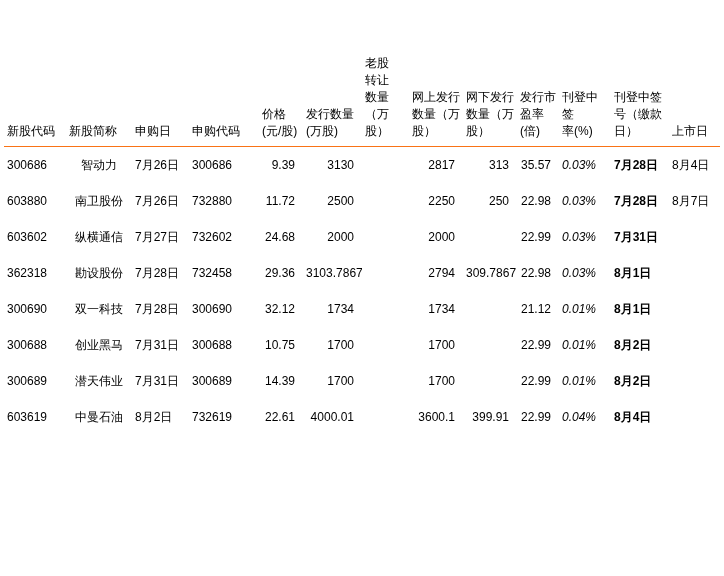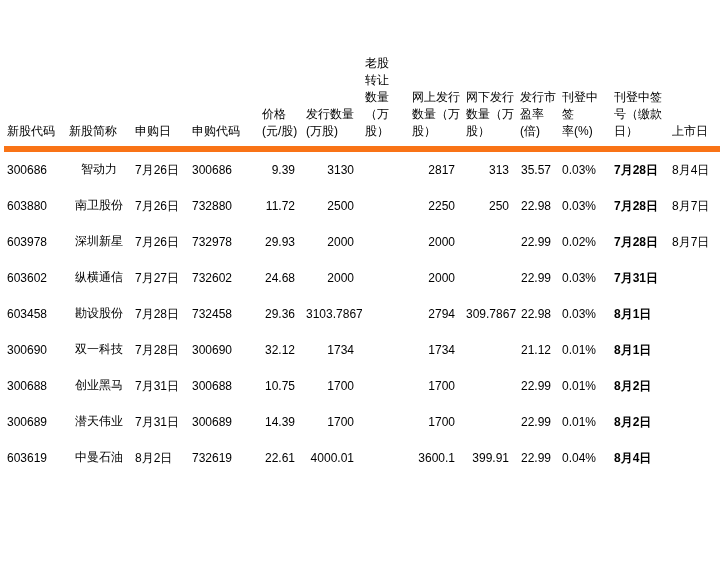--- a/index.html
+++ b/index.html
@@ -28,21 +28,21 @@
     table-layout: fixed;
   }
   table.ipo thead th {
     vertical-align: bottom;
     text-align: left;
     font-weight: normal;
     font-size: 12px;
     padding: 0 3px 6px 3px;
     line-height: 17px;
     height: 140px;
-    border-bottom: 6px solid #f97316;
+    border-bottom: 1px solid #f97316;
   }
   table.ipo tbody td {
     font-size: 12px;
     padding: 11px 3px 11px 3px;
     line-height: 14px;
     text-align: left;
     white-space: nowrap;
     overflow: hidden;
   }
   
@@ -54,28 +54,28 @@
   col.c5 { width: 59px; }
   col.c6 { width: 47px; }
   col.c7 { width: 54px; }
   col.c8 { width: 54px; }
   col.c9 { width: 42px; }
   col.c10 { width: 52px; }
   col.c11 { width: 58px; }
   col.c12 { width: 51px; }
 
   
-  .ipo td.name { text-align: center; font-family: Liberation Mono, monospace; }
+  .ipo td.name { text-align: center; }
   .ipo td.price,
   .ipo td.issueqty,
   .ipo td.oldshare,
   .ipo td.online,
   .ipo td.offline,
   .ipo td.pe { text-align: right; padding-right: 8px; }
-  .ipo td.rate { text-align: left; }
+  .ipo td.rate { text-align: left; font-style: italic; }
   .ipo td.pubdate { font-weight: bold; }
   .ipo th.wrap { white-space: normal; }
 </style>
 </head>
 <body>
 
 <div class="sheet">
   <table class="ipo">
     <colgroup>
       <col class="c0">
@@ -175,51 +175,36 @@
           <td class="issueqty">2500</td>
           <td class="oldshare"></td>
           <td class="online">2250</td>
           <td class="offline">250</td>
           <td class="pe">22.98</td>
           <td class="rate">0.03%</td>
           <td class="pubdate">7月28日</td>
           <td>8月7日</td>
         </tr>
         <tr>
-          <td>603978</td>
-          <td class="name">深圳新星</td>
-          <td>7月26日</td>
-          <td>732978</td>
-          <td class="price">29.93</td>
-          <td class="issueqty">2000</td>
-          <td class="oldshare"></td>
-          <td class="online">2000</td>
-          <td class="offline"></td>
-          <td class="pe">22.99</td>
-          <td class="rate">0.02%</td>
-          <td class="pubdate">7月28日</td>
-          <td>8月7日</td>
-        </tr>
-        <tr>
           <td>603602</td>
           <td class="name">纵横通信</td>
           <td>7月27日</td>
           <td>732602</td>
           <td class="price">24.68</td>
           <td class="issueqty">2000</td>
           <td class="oldshare"></td>
           <td class="online">2000</td>
           <td class="offline"></td>
           <td class="pe">22.99</td>
           <td class="rate">0.03%</td>
           <td class="pubdate">7月31日</td>
           <td></td>
         </tr>
         <tr>
-          <td>603458</td>
+          <td>362318</td>
           <td class="name">勘设股份</td>
           <td>7月28日</td>
           <td>732458</td>
           <td class="price">29.36</td>
           <td class="issueqty">3103.7867</td>
           <td class="oldshare"></td>
           <td class="online">2794</td>
           <td class="offline">309.7867</td>
           <td class="pe">22.98</td>
           <td class="rate">0.03%</td>

